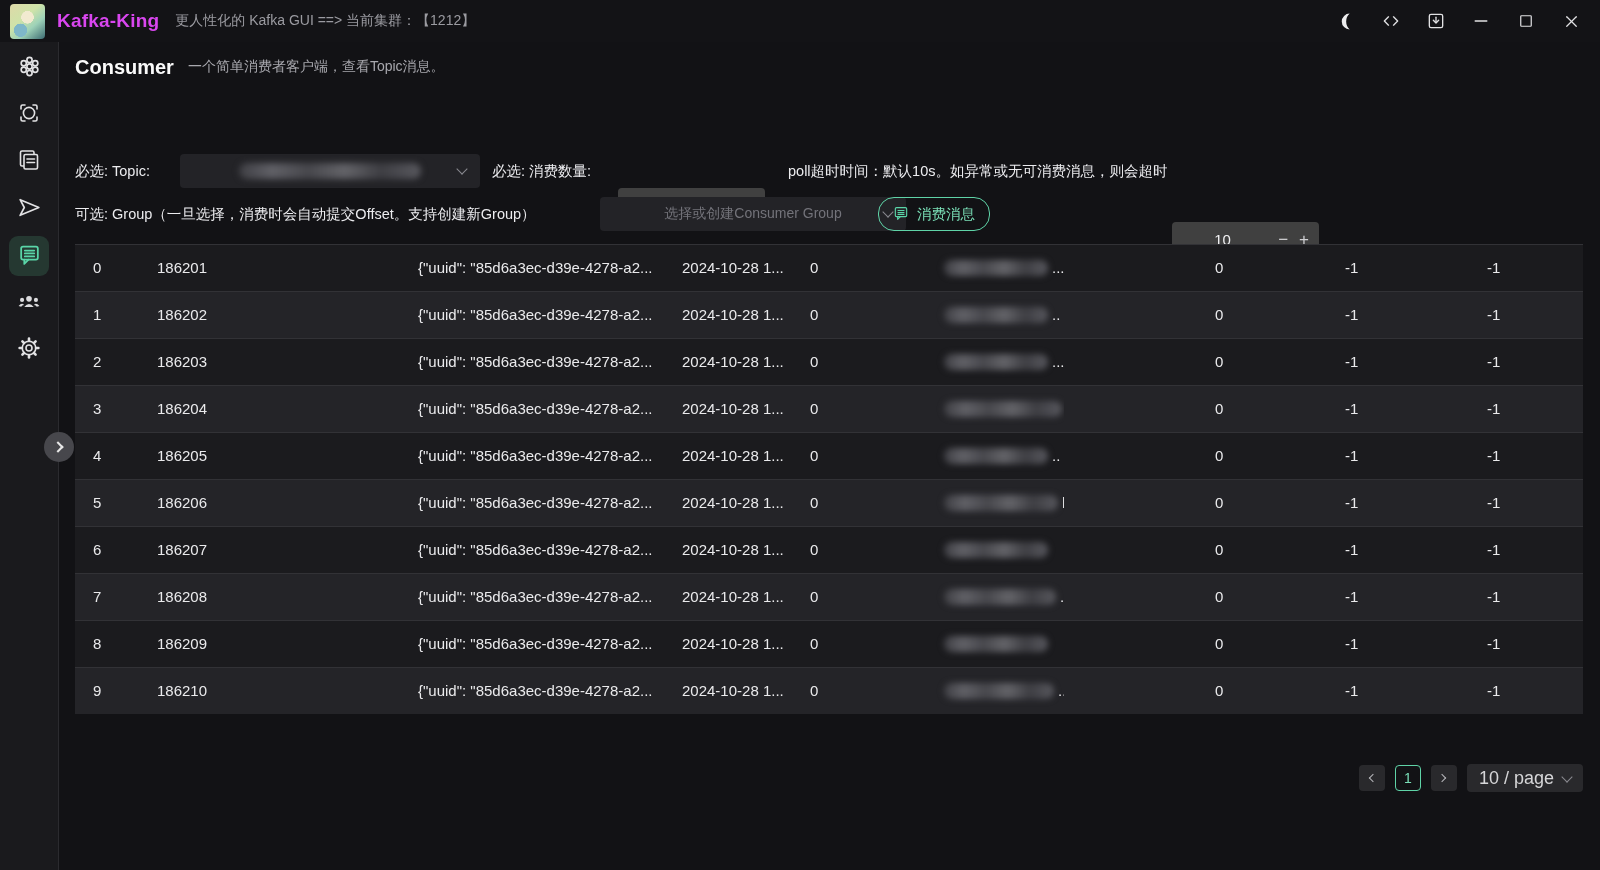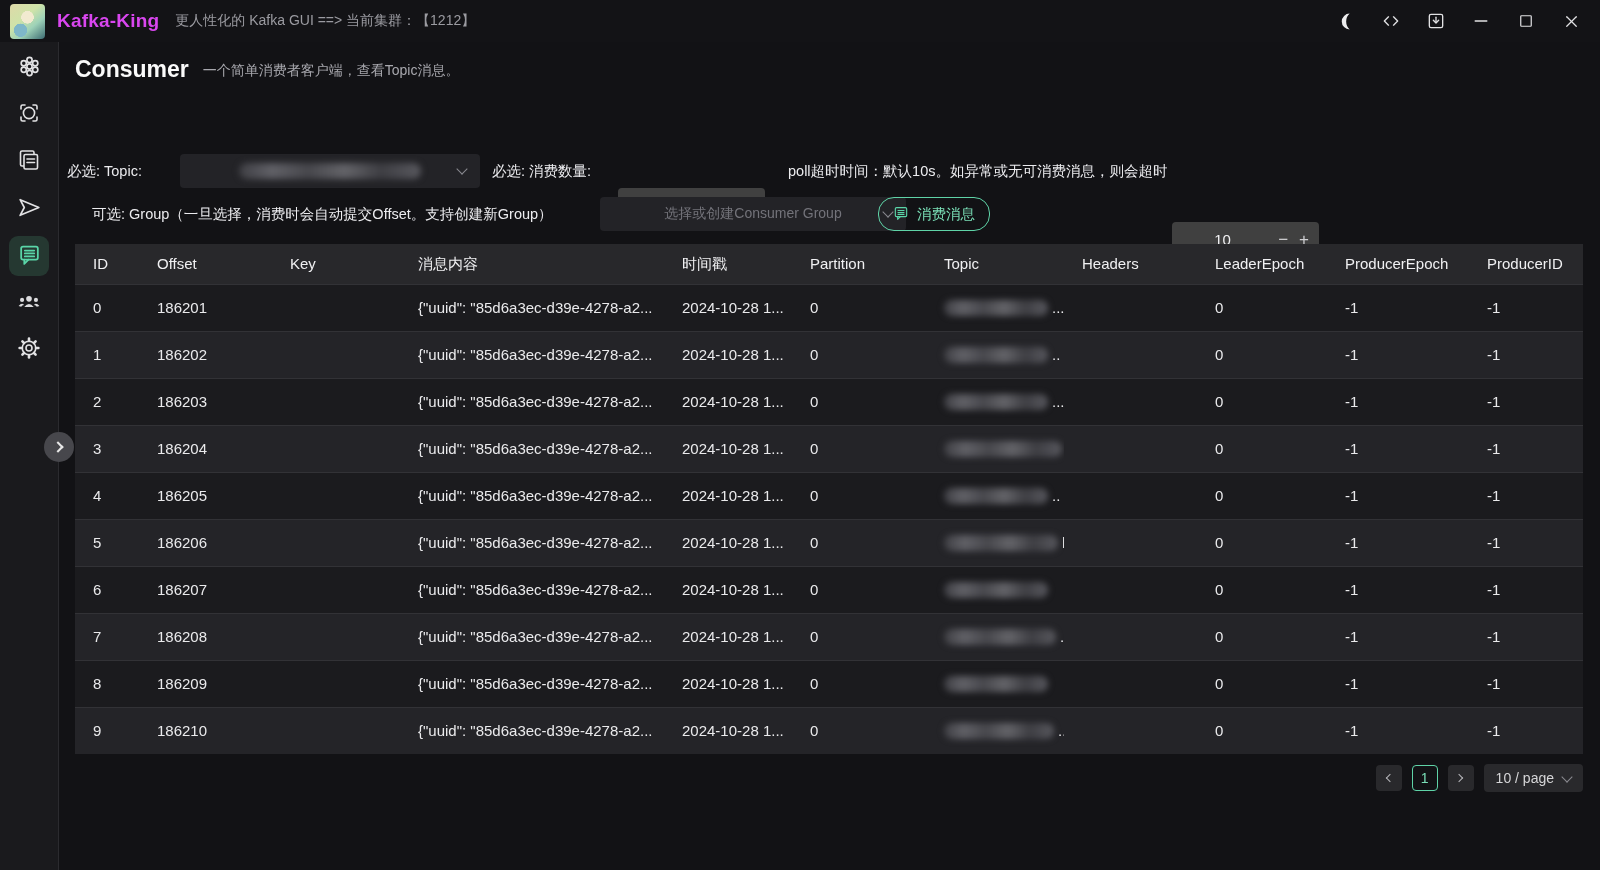--- a/index.html
+++ b/index.html
@@ -30,21 +30,21 @@
   .side-item.active { background:#253831; }
   .handle { position:absolute; left:44px; top:432px; width:30px; height:30px; border-radius:50%;
     background:#47474c; display:flex; align-items:center; justify-content:center; z-index:6; }
   .chev { width:8px; height:8px; border-right:2px solid #e8e8e8; border-bottom:2px solid #e8e8e8; }
   .chev.right { transform:rotate(-45deg); margin-left:-3px; }
   .chev.down  { width:8px; height:8px; border-color:#8a8a90; border-width:1.6px; transform:rotate(45deg); margin-top:-4px; }
 
   
   .content { position:absolute; left:59px; top:42px; width:1541px; height:828px; }
   .page-head { position:absolute; left:16px; top:14px; display:flex; align-items:flex-end; gap:14px; }
-  .page-title { font-size:23px; font-weight:700; color:#fafafa; }
+  .page-title { font-size:20px; font-weight:700; color:#fafafa; }
   .page-sub { font-size:14px; color:#a8a8ae; padding-bottom:3px; }
 
   .lbl { font-size:14.5px; color:#ececef; white-space:nowrap; }
   .row1, .row2 { position:absolute; left:0; width:100%; height:36px; }
   .row1 { top:112px; } .row2 { top:155px; }
   .abs { position:absolute; top:0; height:34px; display:flex; align-items:center; }
 
   .select { background:#232327; border-radius:4px; height:34px; display:flex; align-items:center;
     justify-content:center; position:relative; }
   .select .chev.down { position:absolute; right:14px; top:15px; }
@@ -86,21 +86,21 @@
   
   .pager { position:absolute; left:16px; top:722px; width:1508px; height:28px;
     display:flex; align-items:center; justify-content:flex-end; gap:10px; }
   .pg-btn { width:26px; height:26px; border-radius:4px; background:#29292c; display:flex;
     align-items:center; justify-content:center; }
   .pg-btn .chev { width:6px; height:6px; border-color:#b8b8bc; border-width:1.6px; }
   .chev.left-arr { transform:rotate(135deg); margin-left:3px; }
   .chev.right-arr { transform:rotate(-45deg); margin-right:3px; }
   .pg-cur { width:26px; height:26px; border-radius:4px; border:1px solid #5fd3a7; color:#7adfb7;
     font-size:14px; display:flex; align-items:center; justify-content:center; background:transparent; }
-  .pg-size { height:28px; border-radius:4px; background:#29292c; color:#d6d6d8; font-size:14px;
+  .pg-size { height:28px; border-radius:4px; background:#29292c; color:#d6d6d8; font-size:18px;
     display:flex; align-items:center; gap:9px; padding:0 12px; }
   .pg-size .chev.down { margin-top:-2px; }
 
   svg.ic { stroke:#e2e2e4; fill:none; stroke-width:1.6; stroke-linecap:round; stroke-linejoin:round; }
   svg.ic-mint { stroke:#5ad6a8; fill:none; stroke-width:1.7; stroke-linecap:round; stroke-linejoin:round; }
 </style>
 </head>
 <body>
 
 <div class="titlebar">
@@ -246,21 +246,21 @@
 </div>
 
 <div class="content">
 
   <div class="page-head">
     <div class="page-title">Consumer</div>
     <div class="page-sub">一个简单消费者客户端，查看Topic消息。</div>
   </div>
 
   <div class="row1">
-    <div class="abs" style="left:8px;">
+    <div class="abs" style="left:16px;">
       <span class="lbl">必选: Topic:</span>
     </div>
     <div class="abs select" style="left:121px; width:300px;">
       <span class="blob dd"></span>
       <span class="chev down"></span>
     </div>
     <div class="abs" style="left:433px;">
       <span class="lbl">必选: 消费数量:</span>
     </div>
     <div class="abs numbox" style="left:559px; width:147px;">
@@ -276,21 +276,21 @@
     <div class="abs numbox" style="left:1113px; width:147px;">
       <span class="val">10</span>
       <span class="steppers">
         <span class="step">−</span>
         <span class="step">+</span>
       </span>
     </div>
   </div>
 
   <div class="row2">
-    <div class="abs" style="left:16px;margin-left:17px;">
+    <div class="abs" style="left:16px;">
       <span class="lbl">可选: Group（一旦选择，消费时会自动提交Offset。支持创建新Group）</span>
     </div>
     <div class="abs select" style="left:496px; width:306px;margin-left:45px;">
       <span class="placeholder">选择或创建Consumer Group</span>
       <span class="chev down"></span>
     </div>
     <button class="consume-btn" style="left:819px;">
       <span>
         <svg class="ic-mint" width="16" height="16" viewBox="0 0 24 24" stroke-width="2">
           <rect x="3.5" y="4" width="17" height="13.5" rx="1.8"></rect>
@@ -298,33 +298,20 @@
           <path d="M7.5 8.2 H16.5"></path>
             <path d="M7.5 11.2 H16.5"></path>
             <path d="M7.5 14 H16.5"></path>
         </svg>
       </span>
       <span>消费消息</span>
     </button>
   </div>
 
   <div class="table">
-    <div class="tgrid thead">
-      <div class="th">ID</div>
-      <div class="th">Offset</div>
-      <div class="th">Key</div>
-      <div class="th">消息内容</div>
-      <div class="th">时间戳</div>
-      <div class="th">Partition</div>
-      <div class="th">Topic</div>
-      <div class="th">Headers</div>
-      <div class="th">LeaderEpoch</div>
-      <div class="th">ProducerEpoch</div>
-      <div class="th">ProducerID</div>
-    </div>
     <div>
     <div class="tgrid trow">
       <div class="td">0</div>
       <div class="td">186201</div>
       <div class="td"></div>
       <div class="td">{"uuid": "85d6a3ec-d39e-4278-a2...</div>
       <div class="td">2024-10-28 1...</div>
       <div class="td">0</div>
       <div class="td td-topic">
         <span class="blob topic"></span><span>...</span>

